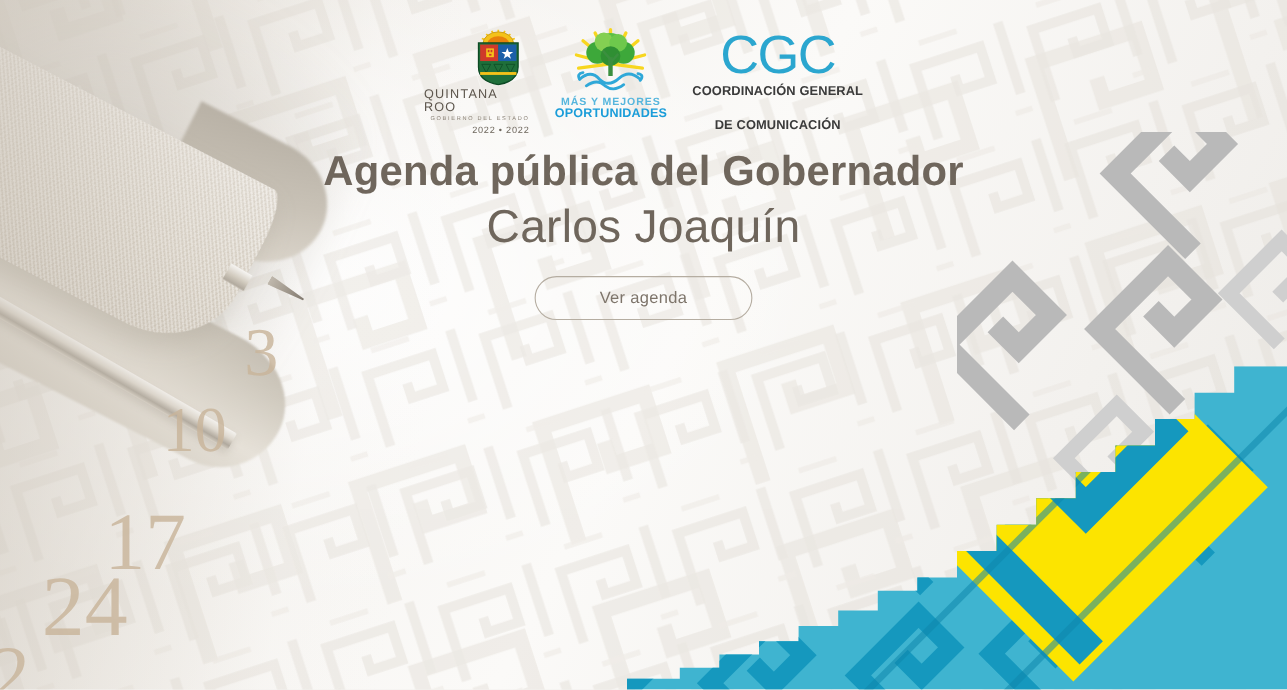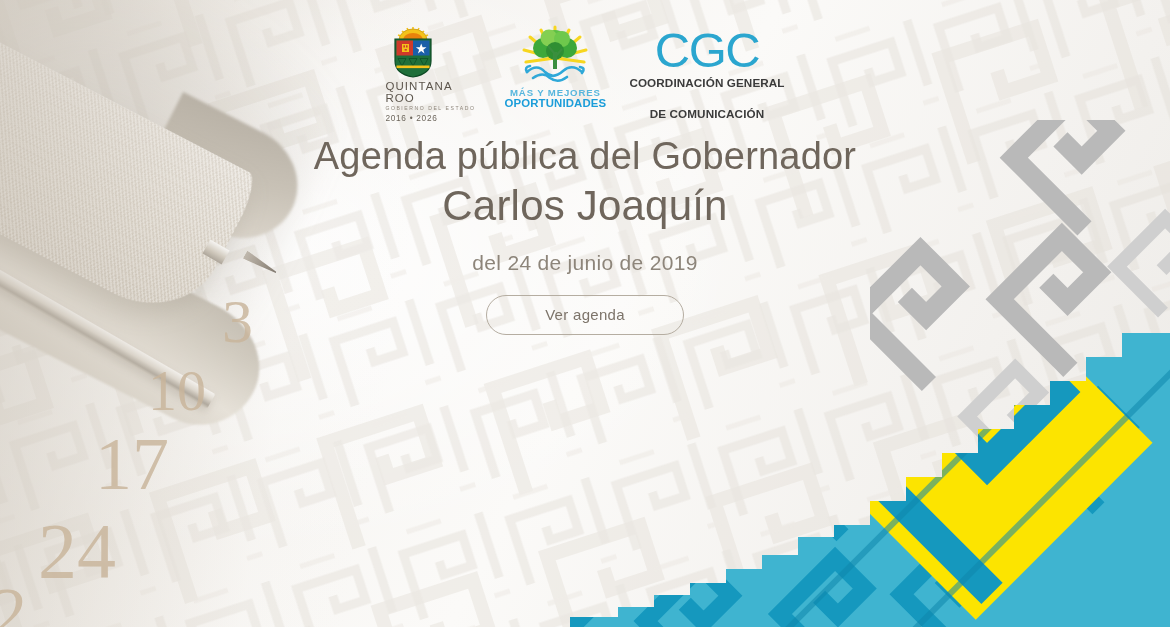--- a/index.html
+++ b/index.html
@@ -155,21 +155,21 @@
     left: 0; right: 0; top: 24px;
     display: flex;
     justify-content: center;
     align-items: flex-start;
     gap: 24px;
     z-index: 6;
   }
   .logo-block { display: flex; flex-direction: column; align-items: center; }
 
   
-  .qr-logo { width: 96px; display: flex; flex-direction: column; align-items: flex-start; }
+  .qr-logo { width: 96px; display: flex; flex-direction: column; align-items: flex-end; }
   .qr-logo svg { display: block; }
   .qr-name {
     font-size: 11.5px; letter-spacing: 1.1px; color: #5d564d;
     margin-top: 2px; font-weight: 400;
   }
   .qr-sub {
     font-size: 5.1px; letter-spacing: 1.55px; color: #8d857a; margin-top: 1px;
   }
   .qr-years {
     font-size: 8.3px; letter-spacing: .7px; color: #6d665c; margin-top: 2px;
@@ -204,21 +204,21 @@
 
   
   .hero {
     position: absolute;
     left: 0; right: 0; top: 134px;
     text-align: center;
     z-index: 6;
   }
   .hero h1 {
     font-size: 38px;
-    font-weight: 400;
+    font-weight: 700;
     color: #6f665c;
     letter-spacing: .2px;
     line-height: 1.18;
   }
   .hero h2 {
     font-size: 42px;
     font-weight: 400;
     color: #6f665c;
     letter-spacing: .2px;
     line-height: 1.2;
@@ -280,21 +280,21 @@
     <div class="nb-spine"></div>
     <div class="nb-cover"></div>
     <div class="pen"></div>
     <div class="pen-band"></div>
     <div class="pen-tip"></div>
     <div class="photo-wash"></div>
   </div>
 
   <div class="cal-num" style="left:222px; top:290px; font-size:62px;">3</div>
   <div class="cal-num" style="left:148px; top:362px; font-size:58px;">10</div>
-  <div class="cal-num" style="left:95px; top:427px; font-size:74px;">17</div>
+  <div class="cal-num" style="left:95px; top:456px; font-size:74px;">17</div>
   <div class="cal-num" style="left:38px; top:512px; font-size:78px;">24</div>
   <div class="cal-num" style="left:-8px; top:578px; font-size:70px;">2</div>
 
   <div class="greca-gray">
     <svg viewBox="0 0 330 330" aria-hidden="true">
       <g transform="rotate(-45 165 165)">
         <g fill="none" stroke="#b9b9b9" stroke-width="20" stroke-linecap="square">
           <path d="M20 150 L20 60 L108 60 L108 110 L66 110 L66 90"></path>
           <path d="M130 240 L130 150 L218 150 L218 200 L176 200 L176 180"></path>
           <path d="M240 150 L240 60 L328 60 L328 110 L286 110 L286 90"></path>
@@ -393,21 +393,21 @@
           <g fill="#1f6f3a" stroke="#0d4a24" stroke-width=".7">
             <polygon points="17,42 13,34.5 21,34.5"></polygon>
             <polygon points="28,42 24,34.5 32,34.5"></polygon>
             <polygon points="39,42 35,34.5 43,34.5"></polygon>
           </g>
           <rect x="11.5" y="41.5" width="33" height="2.6" fill="#f4c21a"></rect>
         </svg>
       </span>
       <div class="qr-name">QUINTANA ROO</div>
       <div class="qr-sub">GOBIERNO DEL ESTADO</div>
-      <div class="qr-years">2016 • 2026</div>
+      <div class="qr-years">2022 • 2022</div>
     </div>
 
     <div class="logo-block mo-logo">
       <span>
         <svg width="72" height="62" viewBox="0 0 72 62" aria-hidden="true">
 
           <g stroke="#f7d61f" stroke-width="3" stroke-linecap="round">
             <path d="M36 34 L36 3"></path>
               <path d="M36 34 L22 6"></path>
               <path d="M36 34 L50 6"></path>
@@ -447,19 +447,18 @@
       <div class="cgc-mark">CGC</div>
       <div class="cgc-l1">COORDINACIÓN GENERAL</div>
       <div class="cgc-l2">DE COMUNICACIÓN</div>
     </div>
 
   </div>
 
   <div class="hero">
     <h1>Agenda pública del Gobernador</h1>
     <h2>Carlos Joaquín</h2>
-    <div class="date">del 24 de junio de 2019</div>
     <div class="btn-wrap">
       <button class="btn">Ver agenda</button>
     </div>
   </div>
 
 </div>
 
 </body></html>

